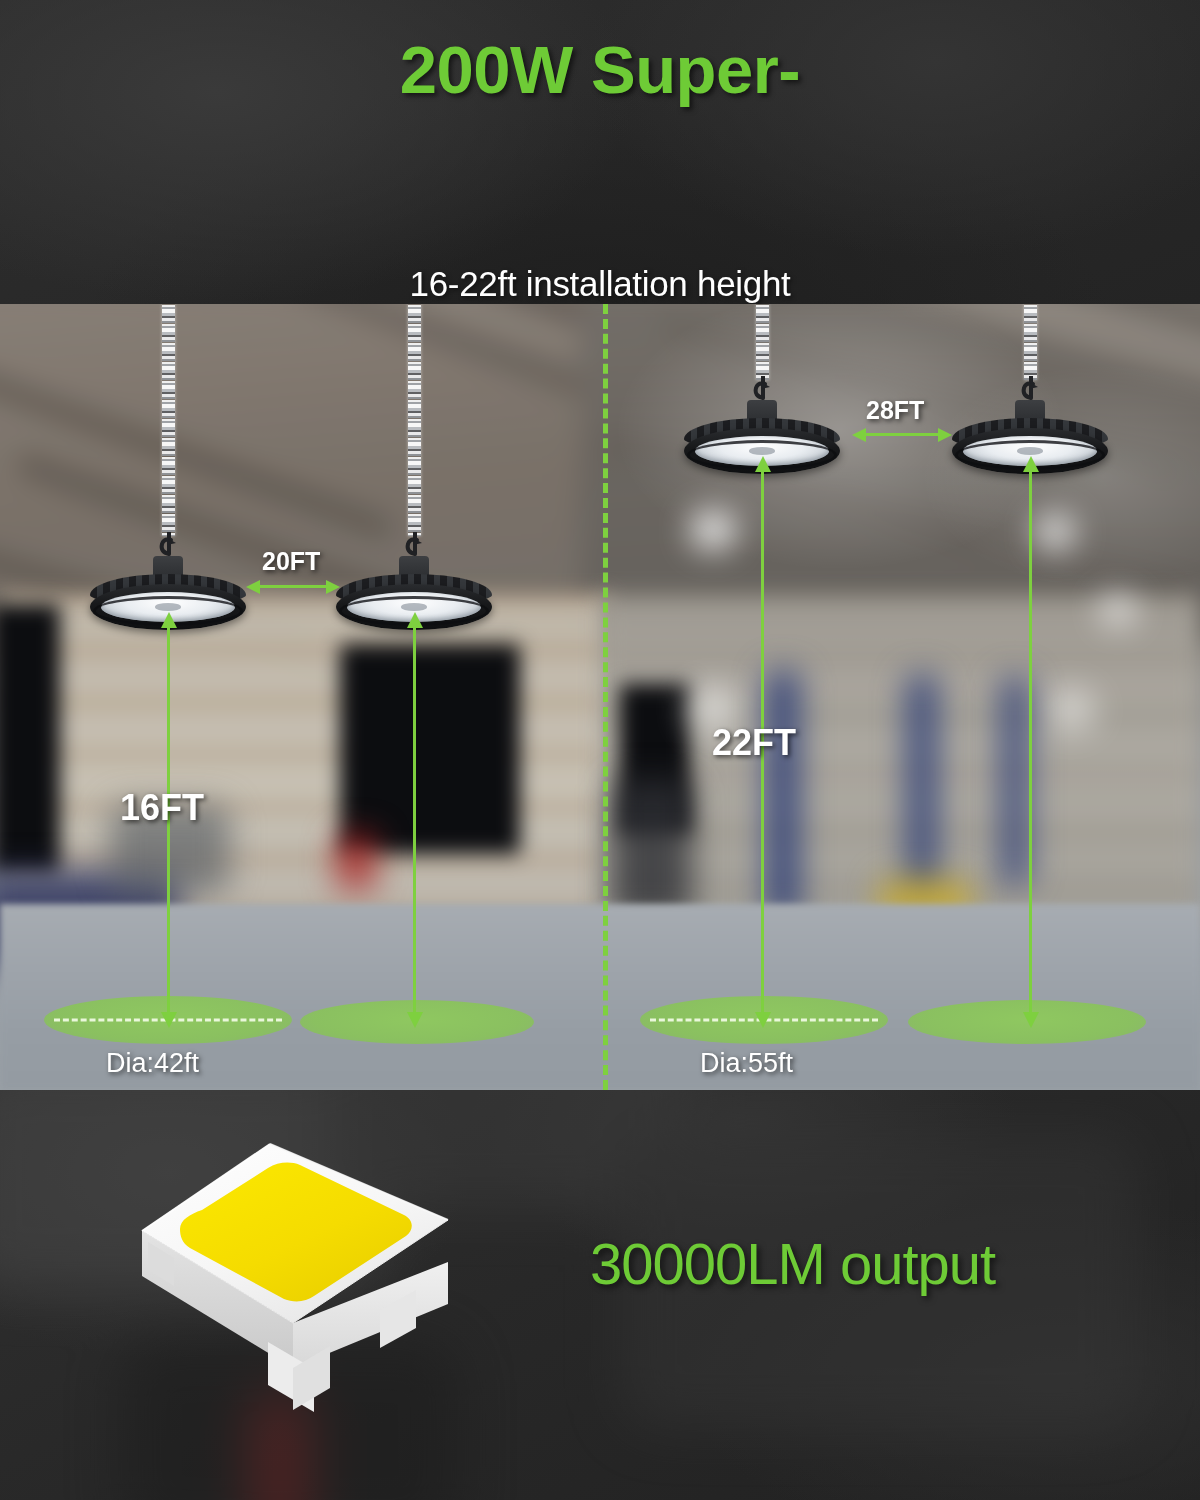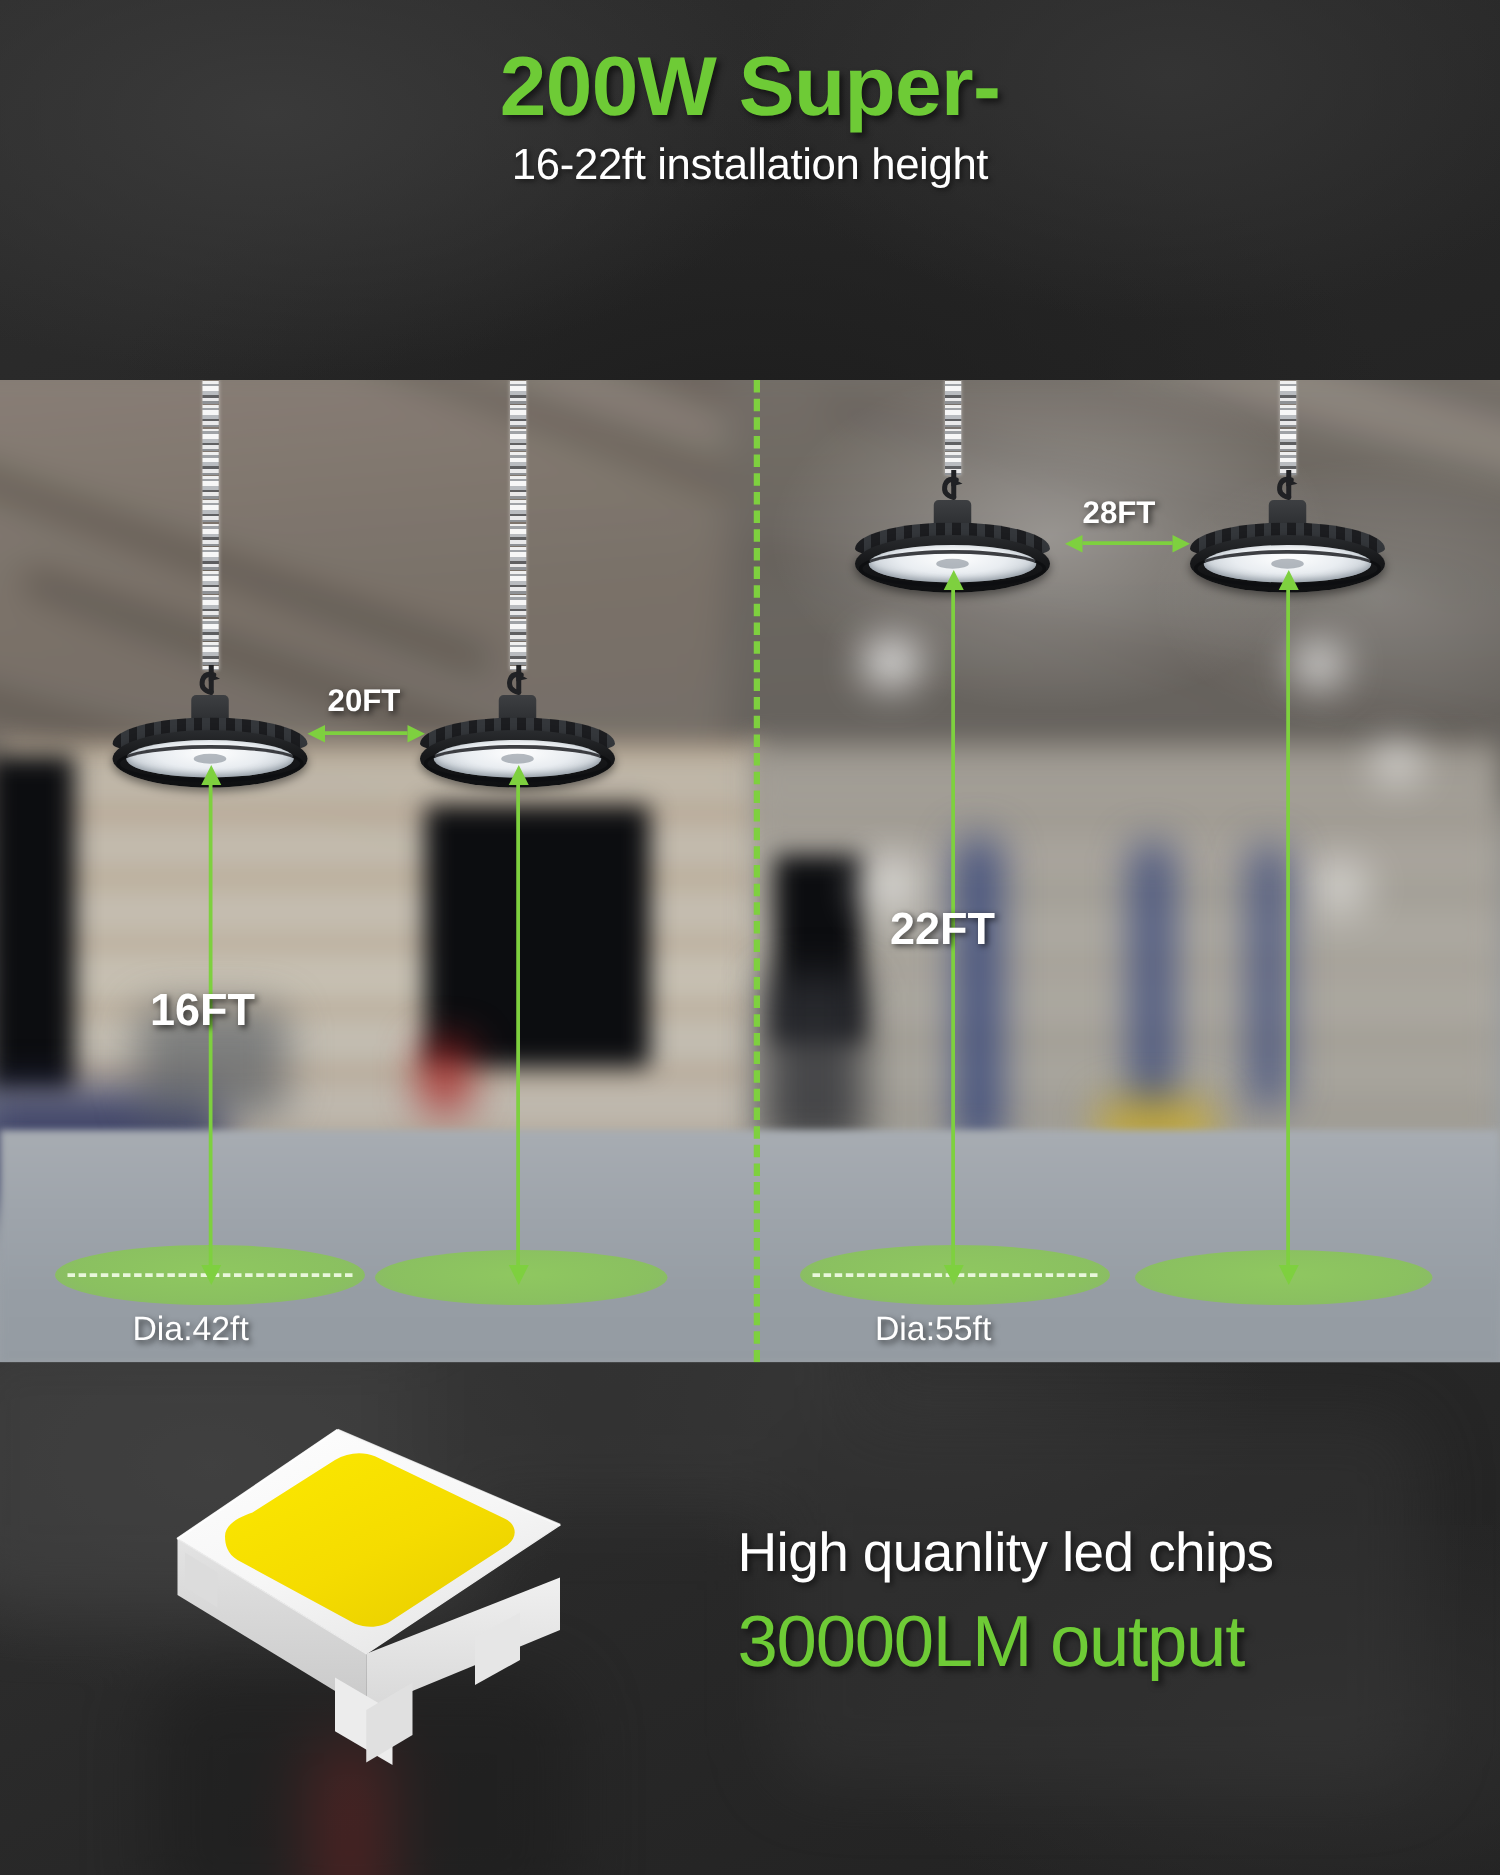--- a/index.html
+++ b/index.html
@@ -18,20 +18,21 @@
       radial-gradient(ellipse 600px 300px at 18% 30%, #3a3a3a 0%, rgba(58,58,58,0) 70%),
       radial-gradient(ellipse 500px 280px at 78% 20%, #343434 0%, rgba(52,52,52,0) 70%),
       radial-gradient(ellipse 700px 400px at 50% 120%, #1d1d1d 0%, rgba(29,29,29,0) 75%),
       linear-gradient(160deg,#2e2e2e 0%, #2a2a2a 40%, #242424 100%);
     overflow:hidden;
   }
   .header-inner {
     position:absolute; left:0; top:0; width:1200px; height:304px;
     display:flex; flex-direction:column; align-items:center;
     padding-top:34px;
+    justify-content:space-between;
   }
   .title {
     color:#6ecb36;
     font-size:67px;
     font-weight:bold;
     line-height:1.07;
     text-align:center;
     letter-spacing:-0.5px;
     text-shadow:3px 3px 5px rgba(0,0,0,0.55);
     width:820px;
@@ -438,16 +439,15 @@
                C 188 172, 176 173, 166 169
                L 72 118
                C 64 113, 62 106, 62 99 Z" fill="url(#gPhos)"></path>
 
       <path d="M24 101 L152 14" stroke="#ffffff" stroke-width="2" fill="none" opacity="0.9"></path>
       <path d="M152 14 L330 90" stroke="#fafafa" stroke-width="2" fill="none" opacity="0.8"></path>
     </svg>
   </div>
 
   <div class="chip-text">
-    <div class="chip-title">High quanlity led chips</div>
     <div class="chip-lm">30000LM output</div>
   </div>
 </div>
 
 </body></html>

